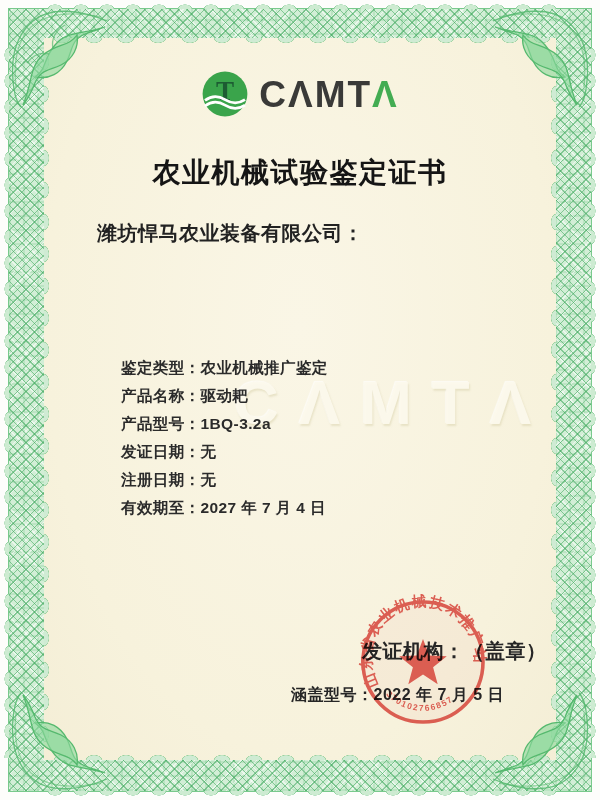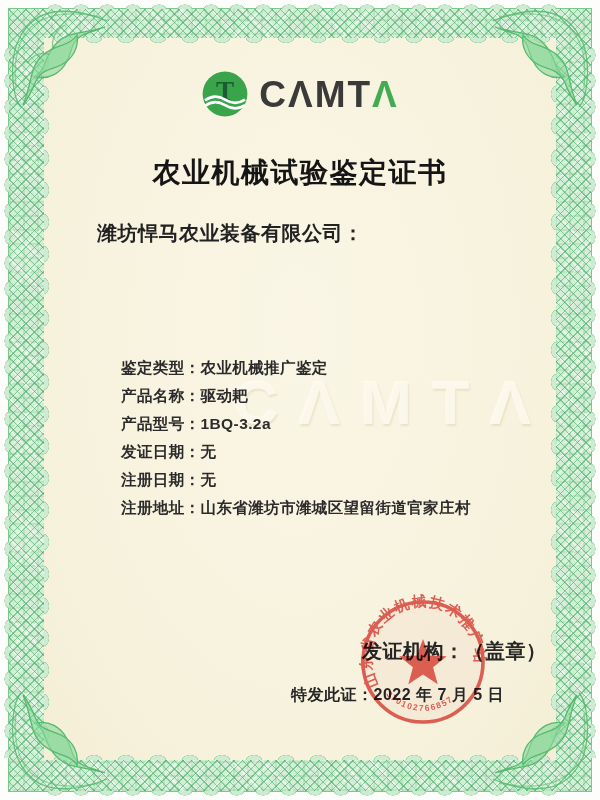--- a/index.html
+++ b/index.html
@@ -172,26 +172,26 @@
 
       <div class="addressee">潍坊悍马农业装备有限公司：</div>
 
 
       <div class="fields">
         <div class="field-row"><span class="f-label">鉴定类型：</span><span class="f-value">农业机械推广鉴定</span></div>
         <div class="field-row"><span class="f-label">产品名称：</span><span class="f-value">驱动耙</span></div>
         <div class="field-row"><span class="f-label">产品型号：</span><span class="f-value">1BQ-3.2a</span></div>
         <div class="field-row"><span class="f-label">发证日期：</span><span class="f-value">无</span></div>
         <div class="field-row"><span class="f-label">注册日期：</span><span class="f-value">无</span></div>
-        <div class="field-row"><span class="f-label">注册地址：</span><span class="f-value">山东省潍坊市潍城区望留街道官家庄村</span></div>
+        <div class="field-row"><span class="f-label">有效期至：</span><span class="f-value">2027 年 7 月 4 日</span></div>
       </div>
 
       <div class="issuer-row"><span>发证机构：</span><span>（盖章）</span></div>
 
-      <div class="date-row"><span>特发此证：</span><span>2022 年 7 月 5 日</span></div>
+      <div class="date-row"><span>涵盖型号：</span><span>2022 年 7 月 5 日</span></div>
 
     </div>
 
     <svg class="stamp" viewBox="0 0 160 160">
       <defs>
         <path id="ring-path" d="M 36.6,105 A 52,52 0 1 1 123.4,105"></path>
         <path id="serial-path" d="M 38,106 A 50,50 0 0 0 122,106"></path>
       </defs>
       <circle cx="80" cy="80" r="60" fill="rgba(224,76,70,.05)" stroke="#dd4742" stroke-width="3.6"></circle>
       <polygon fill="#dd4742" points="0,-25 6.2,-8.5 23.8,-7.7 10.1,3.3 14.7,20.2 0,10.6 -14.7,20.2 -10.1,3.3 -23.8,-7.7 -6.2,-8.5" transform="translate(80,82)"></polygon>

